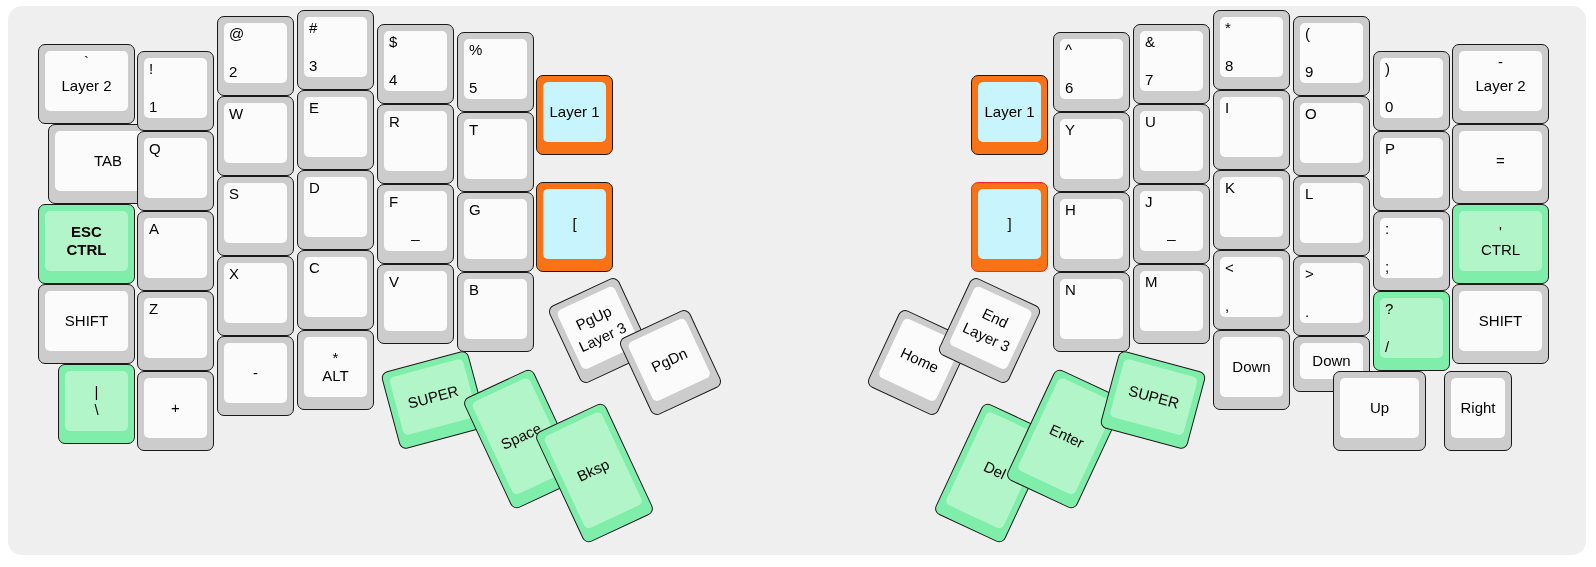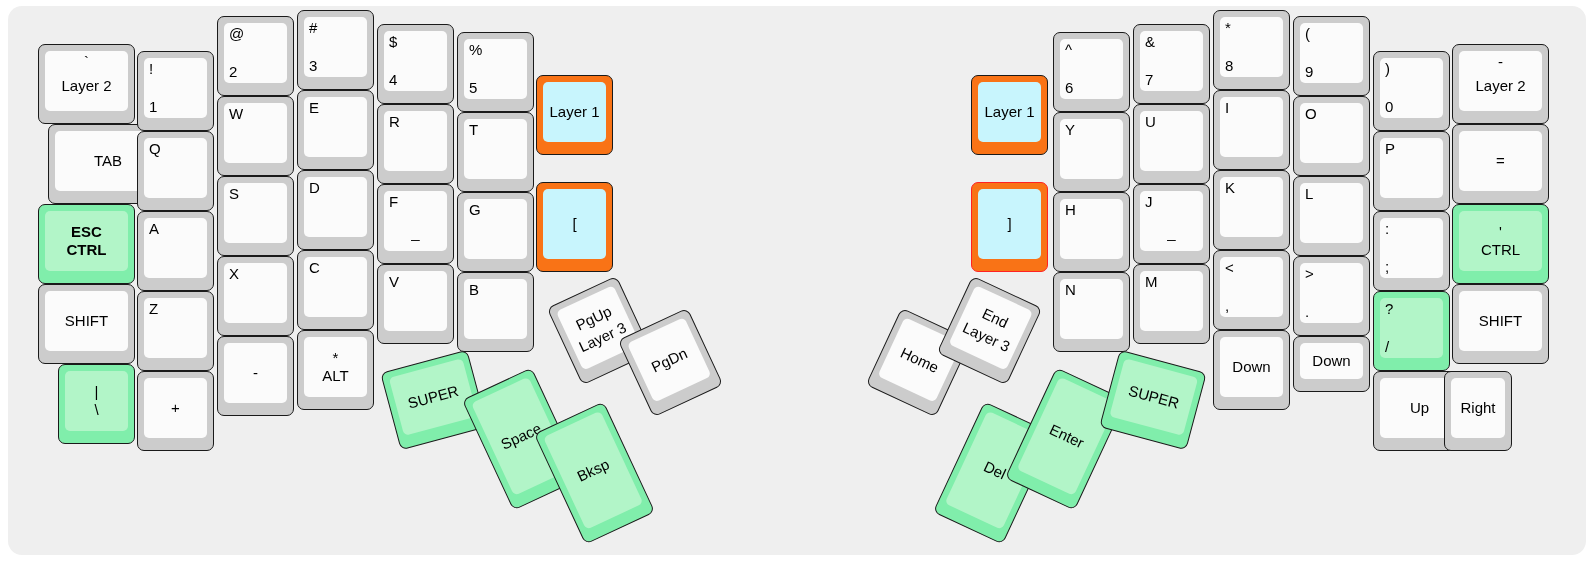--- a/index.html
+++ b/index.html
@@ -388,21 +388,21 @@
           <span class="lg tl">:</span>
           <span class="lg bl">;</span>
         </div>
       </div>
       <div class="key green" style="left: 1373px; top: 291px; width: 77px; height: 80px;">
         <div class="top">
           <span class="lg tl">?</span>
           <span class="lg bl">/</span>
         </div>
       </div>
-      <div class="key" style="left: 1373px; top: 371px; width: 93px; height: 80px;">
+      <div class="key" style="left: 1333px; top: 371px; width: 93px; height: 80px;">
         <div class="top">
           <span class="lg cc">Up</span>
         </div>
       </div>
       <div class="key" style="left: 1452px; top: 44px; width: 97px; height: 80px;">
         <div class="top">
           <span class="lg tc">-</span>
           <span class="lg cc" style="top: 58%;">Layer 2</span>
         </div>
       </div>

